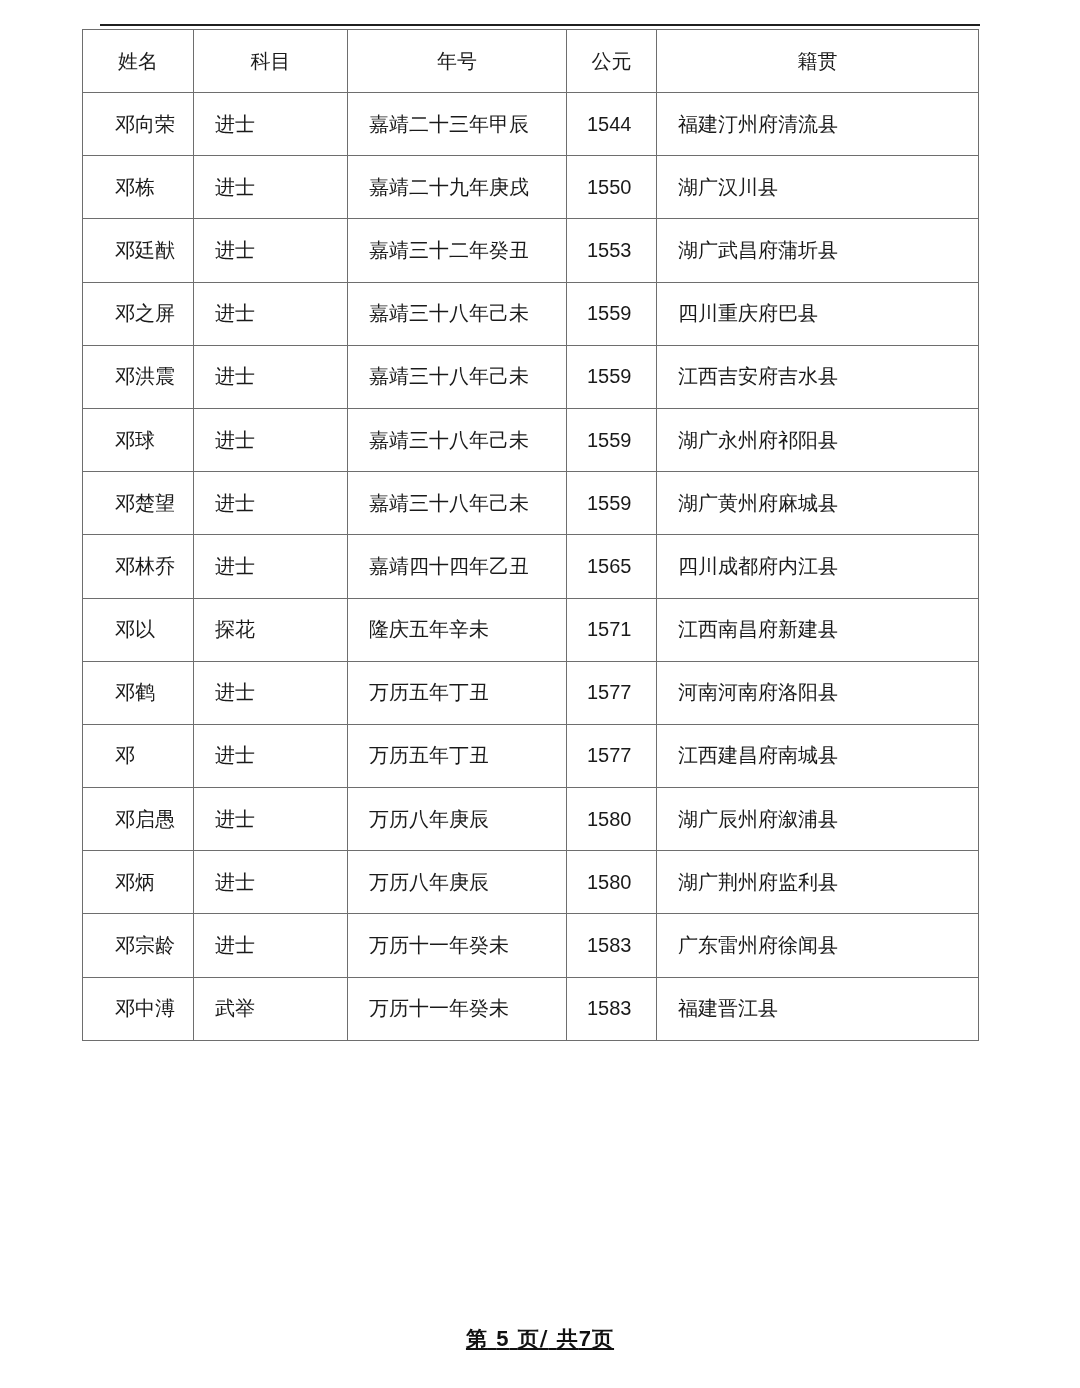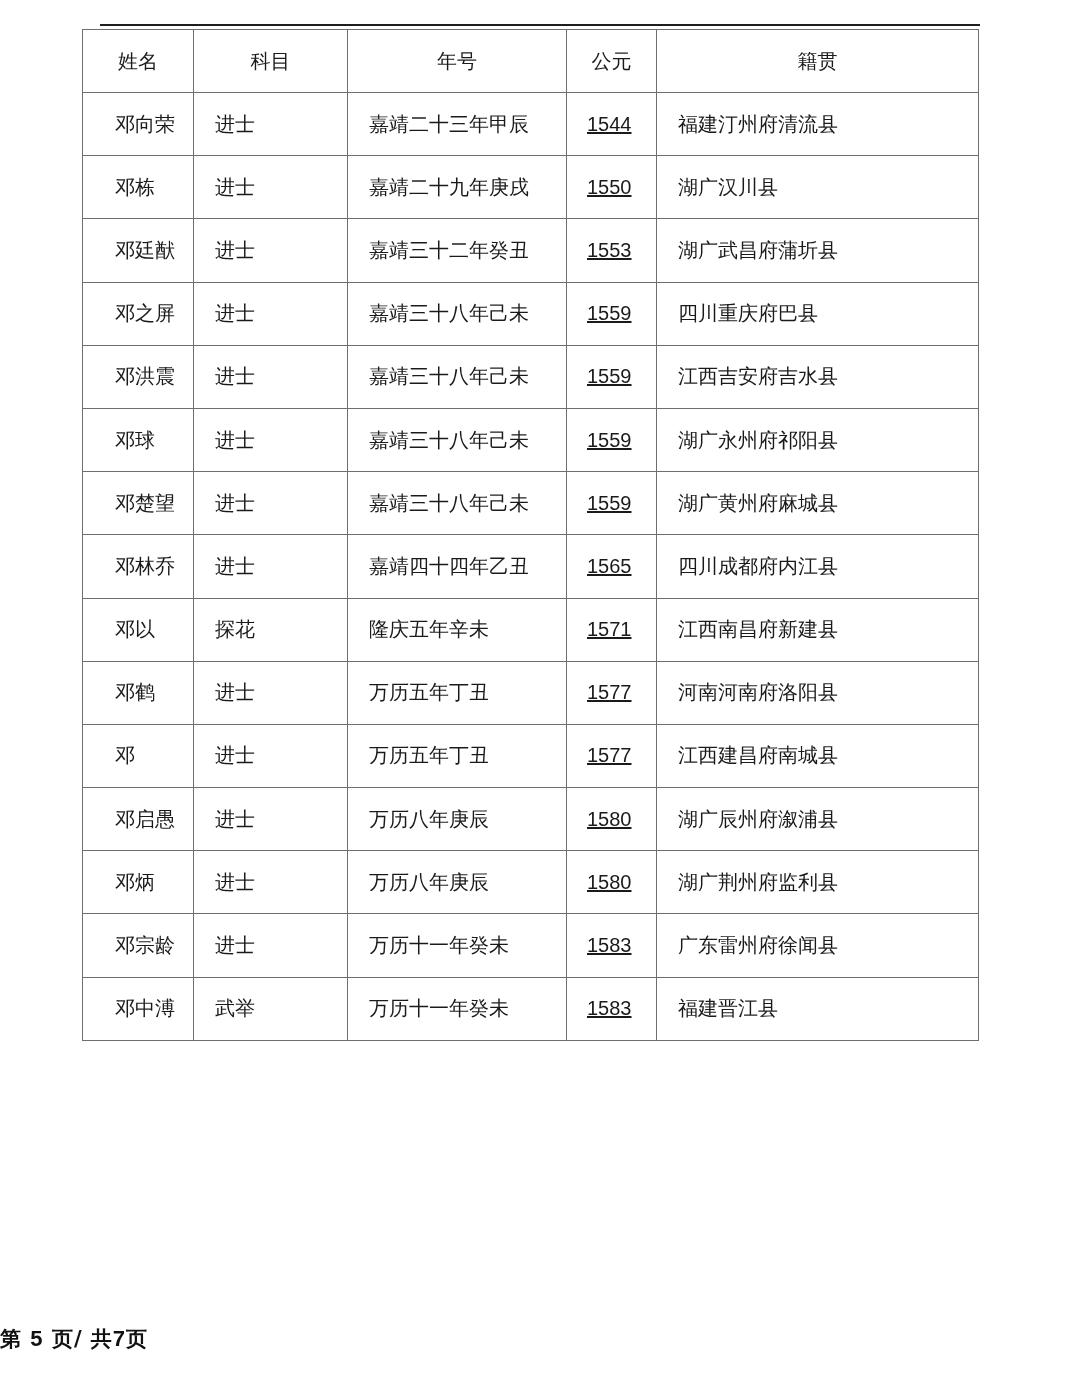--- a/index.html
+++ b/index.html
@@ -49,32 +49,33 @@
       text-align: left;
     }
     .col-name { width: 111px; }
     .col-subject { width: 154px; }
     .col-era { width: 219px; }
     .col-year { width: 90px; }
     .col-origin { width: 322px; }
     td.c-name { padding-left: 32px; }
     td.c-subject { padding-left: 21px; }
     td.c-era { padding-left: 21px; }
-    td.c-year { padding-left: 20px; font-family: "Liberation Sans", sans-serif; font-size: 20px; text-decoration: underline; }
+    td.c-year { padding-left: 20px; font-family: "Liberation Sans", sans-serif; font-size: 20px; }
     td.c-origin { padding-left: 21px; margin-left: 28px; }
     .footer {
       position: absolute;
       left: 0;
       width: 1080px;
       top: 1325px;
-      text-align: left;
+      text-align: center;
       font-size: 21px;
       font-weight: bold;
       color: #111;
       letter-spacing: 1px;
+      text-decoration: underline;
     }
     .footer .num {
       font-family: "Liberation Sans", sans-serif;
       font-weight: bold;
       font-size: 22px;
     }
   </style>
 </head>
 <body>
 

